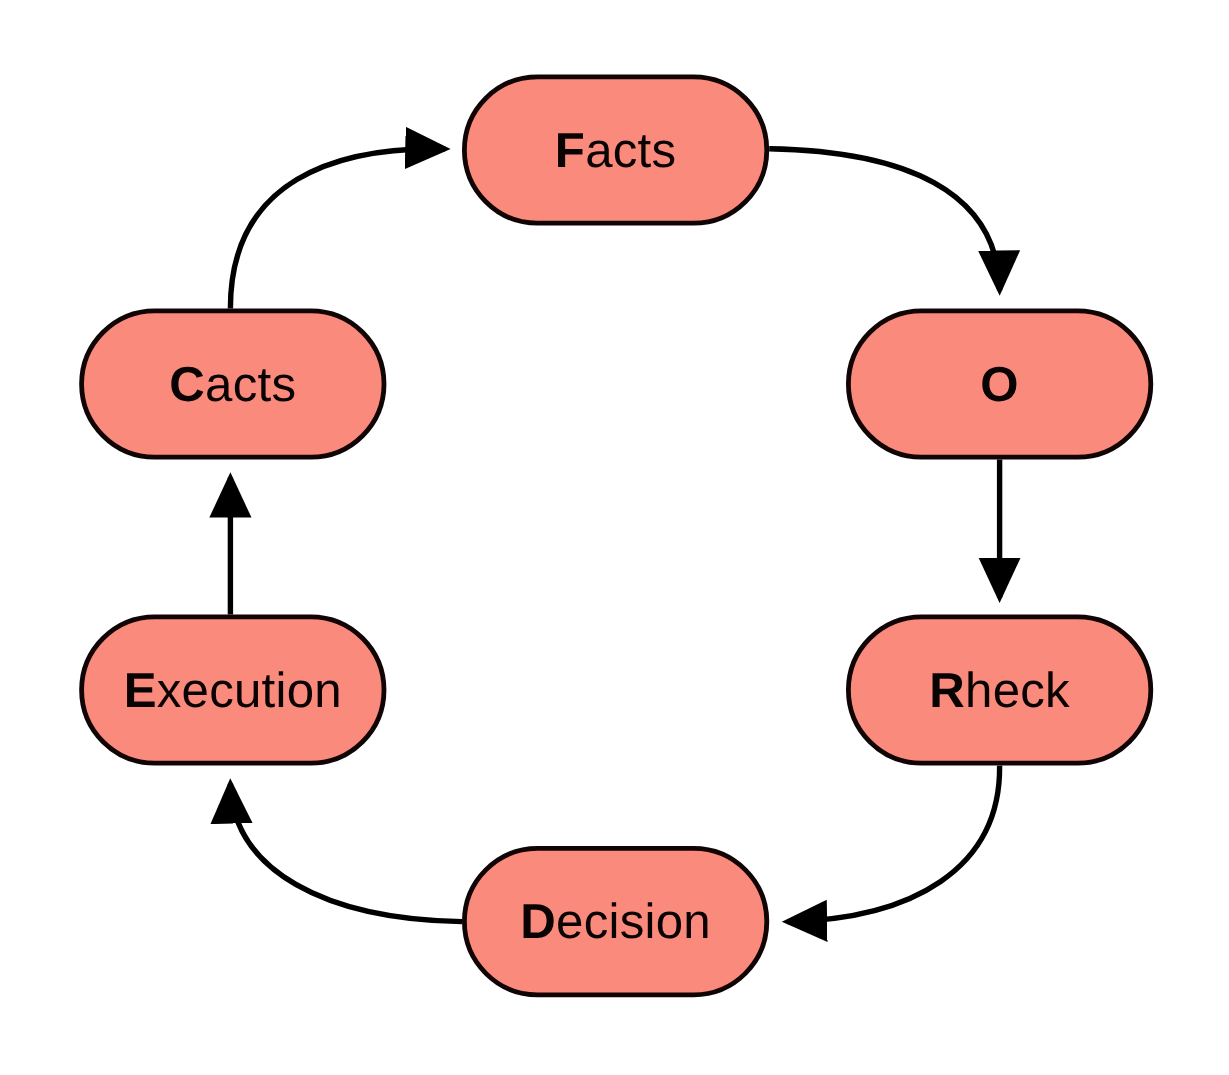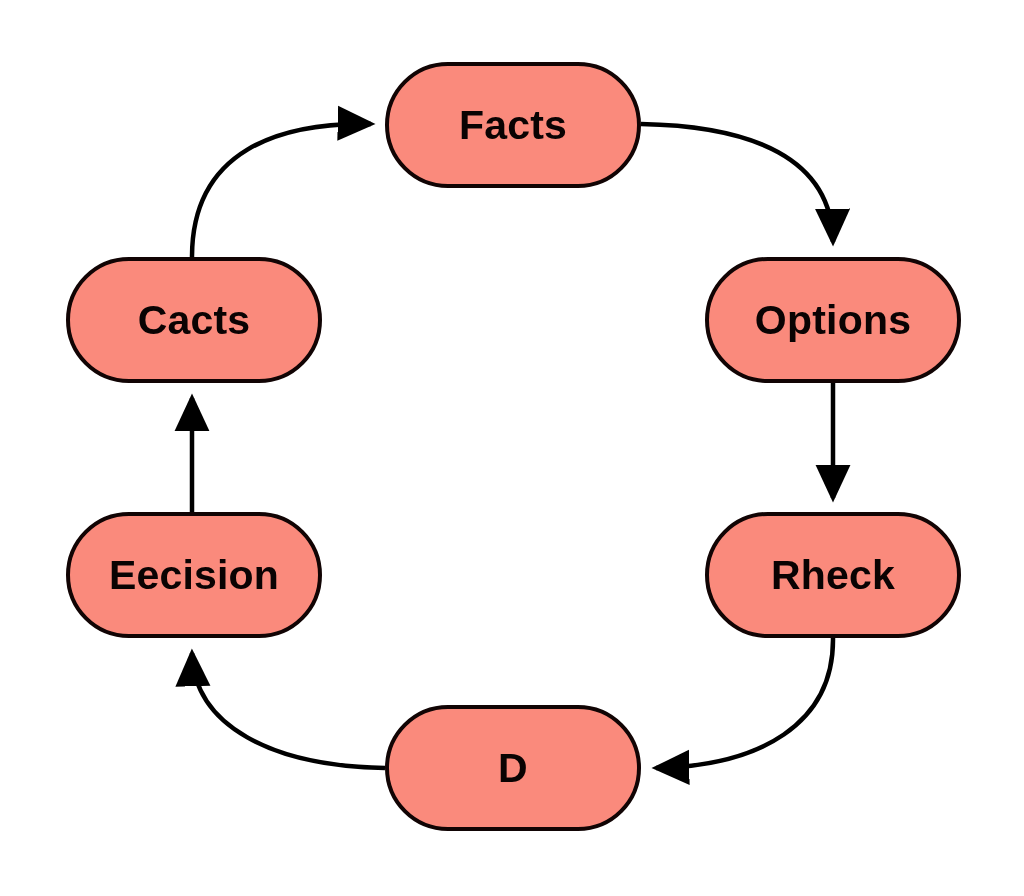--- a/index.html
+++ b/index.html
@@ -38,21 +38,21 @@
     font-weight: 400;
     letter-spacing: 0.2px;
     line-height: 1;
     white-space: nowrap;
     z-index: 2;
   }
   .node .initial {
     font-weight: 700;
   }
   .node .rest {
-    font-weight: 700;
+    font-weight: 400;
   }
   
   #node-facts     { left: 385px; top: 62px;  width: 256px; height: 126px; }
   #node-options   { left: 705px; top: 257px; width: 256px; height: 126px; }
   #node-risks     { left: 705px; top: 512px; width: 256px; height: 126px; }
   #node-decision  { left: 385px; top: 705px; width: 256px; height: 126px; }
   #node-execution { left: 66px;  top: 512px; width: 256px; height: 126px; }
   #node-check     { left: 66px;  top: 257px; width: 256px; height: 126px; }
 </style>
 </head>
@@ -80,35 +80,35 @@
     <path d="M 192,512 L 192,398" fill="none" stroke="#000000" stroke-width="4.5" marker-end="url(#arrowhead)"></path>
   </svg>
 
   <div class="node" id="node-facts">
     <span class="initial">F</span>
       <span class="rest">acts</span>
   </div>
 
   <div class="node" id="node-options">
     <span class="initial">O</span>
-      <span class="rest">ptions</span>
   </div>
 
   <div class="node" id="node-risks">
     <span class="initial">R</span>
       <span class="rest">heck</span>
   </div>
 
   <div class="node" id="node-decision">
     <span class="initial">D</span>
+      <span class="rest">ecision</span>
   </div>
 
   <div class="node" id="node-execution">
     <span class="initial">E</span>
-      <span class="rest">ecision</span>
+      <span class="rest">xecution</span>
   </div>
 
   <div class="node" id="node-check">
     <span class="initial">C</span>
       <span class="rest">acts</span>
   </div>
 
 </div>
 
 </body></html>

